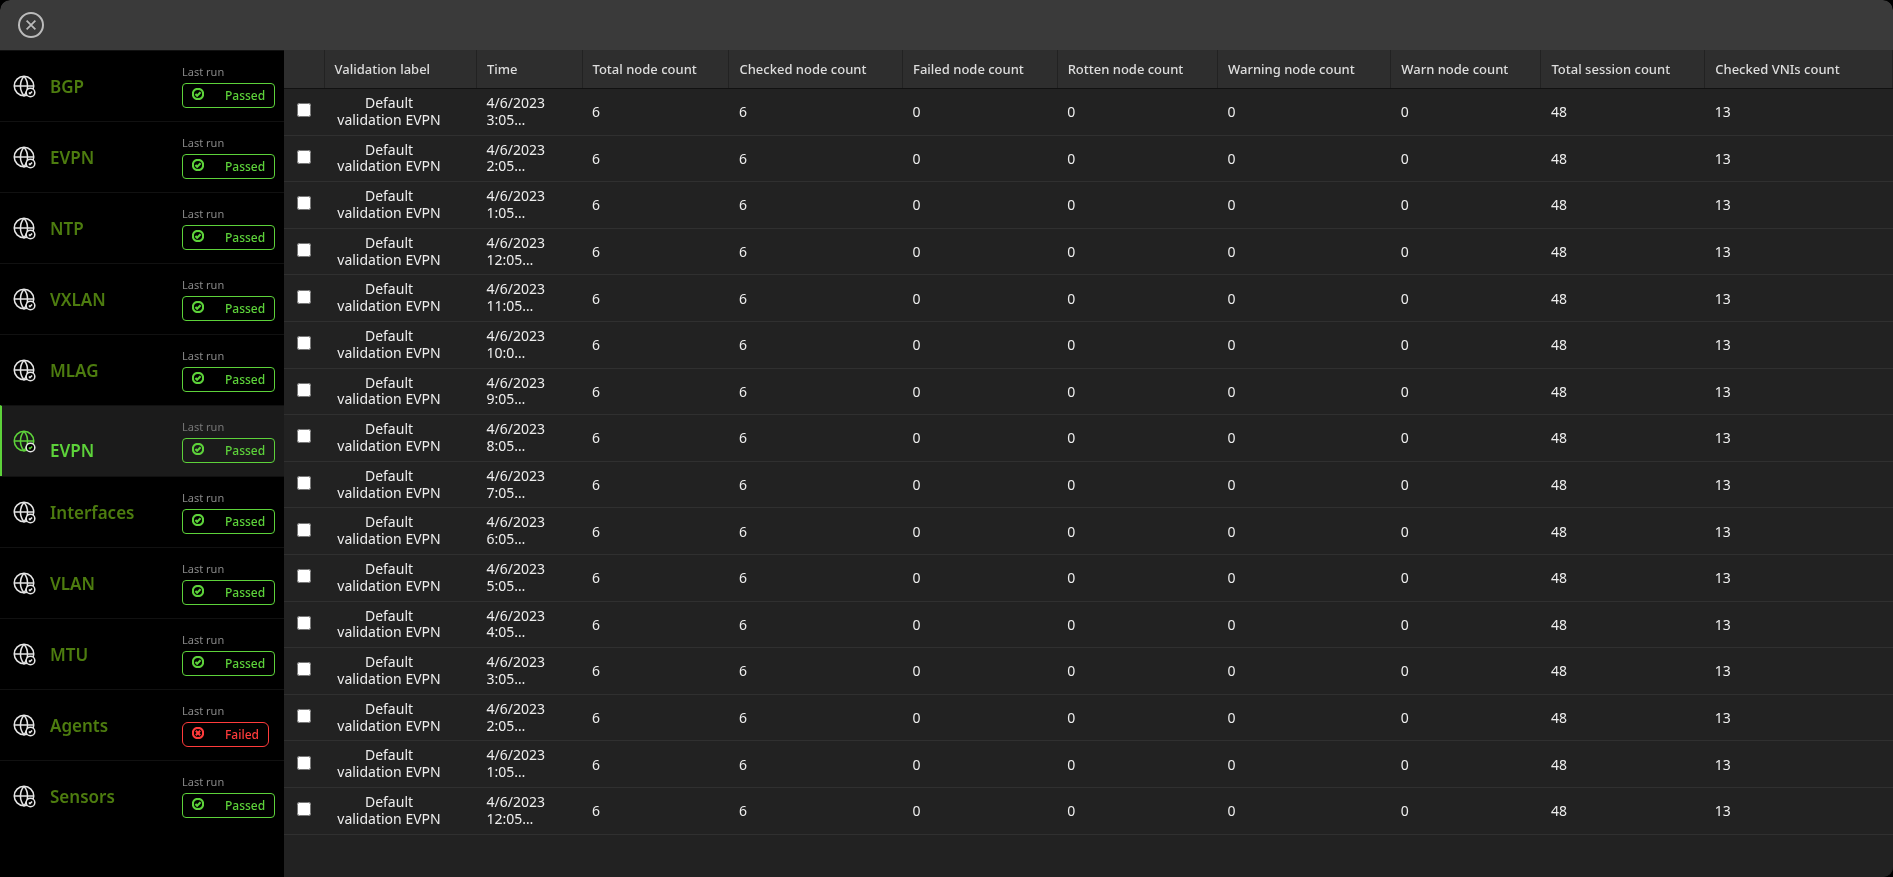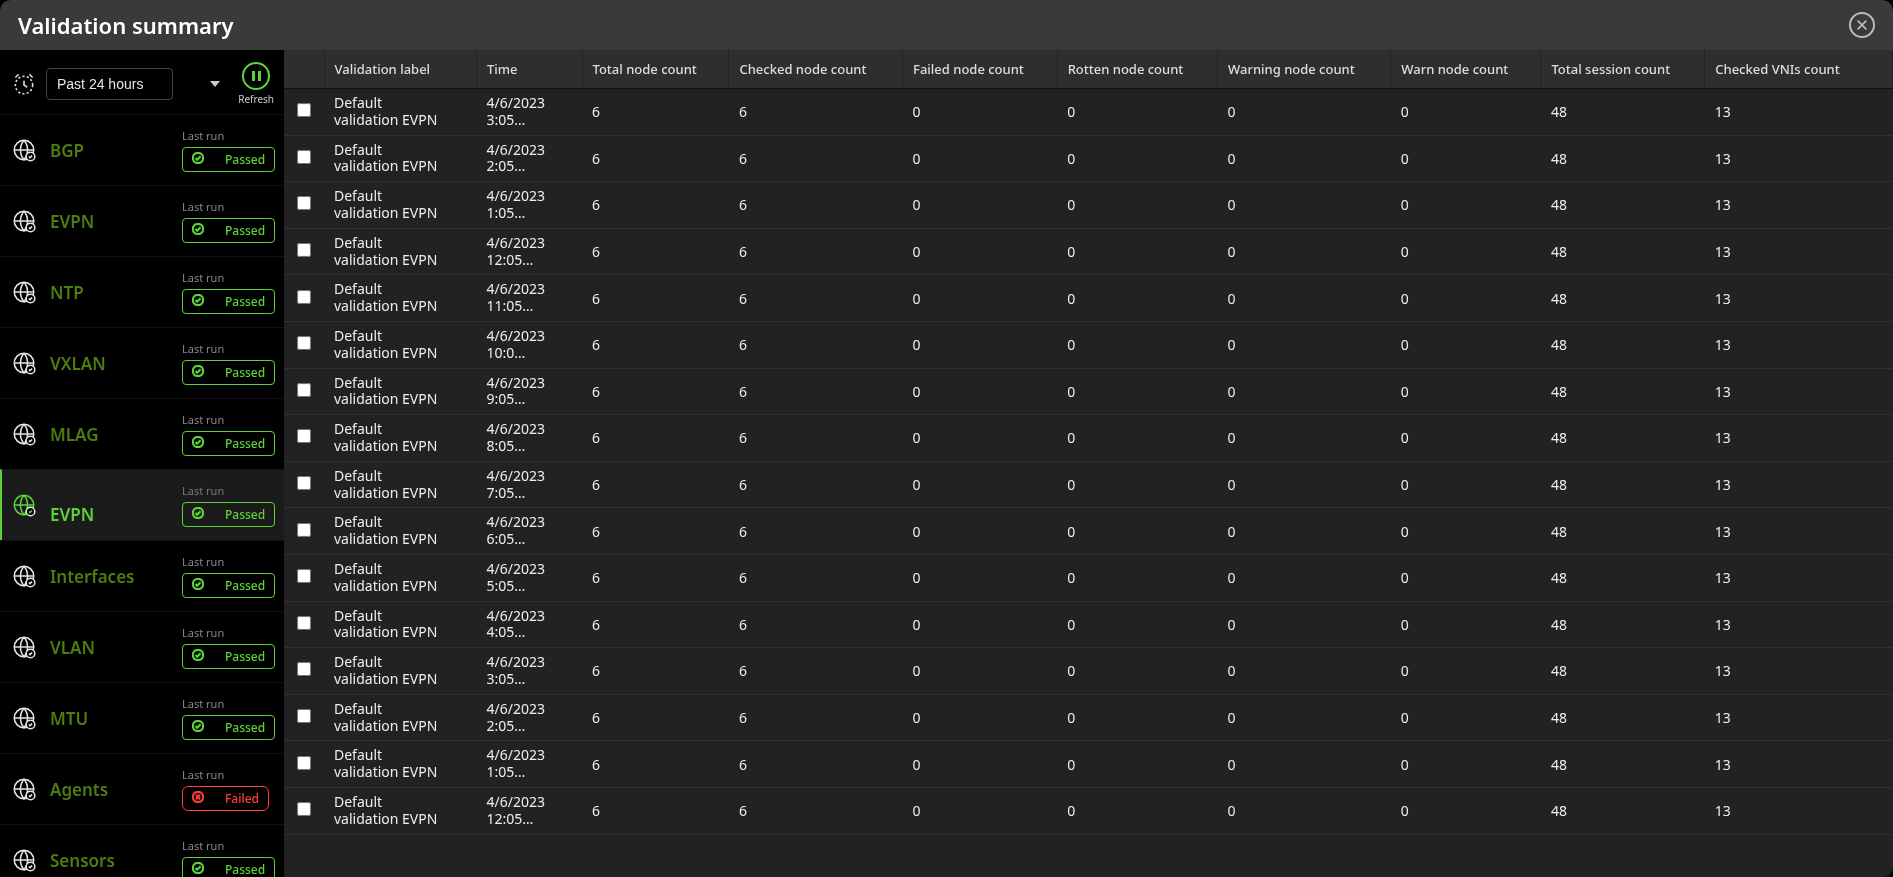--- a/index.html
+++ b/index.html
@@ -51,21 +51,21 @@
   .spacer { flex:1; }
   .results { color:#5dd23a; font-size:16px; font-weight:500; }
 
   .table-wrap { flex:1; overflow:auto; background:#222; }
   table { border-collapse:collapse; width:100%; }
   thead th { position:sticky; top:0; background:#2e2e2e; color:#ddd; font-weight:500; font-size:13px; text-align:left; padding:10px 10px; border-right:1px solid #222; border-bottom:1px solid #111; white-space:nowrap; }
   thead th:first-child { width:40px; text-align:center; }
   tbody tr { border-bottom:1px solid #303030; }
   tbody td { padding:6px 10px; color:#eee; font-size:14px; vertical-align:middle; white-space:nowrap; }
   tbody td:first-child { text-align:center; }
-  .vlabel { white-space:normal; max-width:110px; line-height:1.2; }
+  .vlabel { white-space:normal; max-width:110px; line-height:1.2;text-align:center; }
   .vtime { white-space:normal; max-width:70px; line-height:1.2; }
   input[type=checkbox] { width:14px; height:14px; accent-color:#fff; cursor:pointer; }
 
   
   .table-wrap::-webkit-scrollbar { height:14px; width:14px; }
   .table-wrap::-webkit-scrollbar-track { background:#2a2a2a; }
   .table-wrap::-webkit-scrollbar-thumb { background:#4a4a4a; border-radius:2px; }
   .sb-list::-webkit-scrollbar { width:6px; }
   .sb-list::-webkit-scrollbar-thumb { background:#333; }
 
@@ -73,54 +73,30 @@
   th.col-time  { min-width:70px; }
   th.col-num   { min-width:125px; }
   th.col-vni   { min-width:160px; }
 </style>
 </head>
 <body>
 
 <div class="root">
 
   <div class="header">
-    <div class="header-title">Validation summary</div>
     <div class="close-btn">
       <svg viewBox="0 0 16 16">
           <path d="M3 3 L13 13 M13 3 L3 13"></path>
         </svg>
     </div>
   </div>
 
   <div class="body">
 
     <div class="left">
-      <div class="left-controls">
-        <div class="clock-icon">
-          <svg viewBox="0 0 24 24">
-              <circle cx="12" cy="13" r="8" stroke-dasharray="2 2"></circle>
-              <path d="M12 9 v4 l3 2"></path>
-              <path d="M4 6 l3-3 M20 6 l-3-3"></path>
-            </svg>
-        </div>
-        <div class="time-select-wrap">
-          <select class="time-select">
-            <option>Past 24 hours</option>
-          </select>
-        </div>
-        <div class="refresh">
-          <div class="refresh-circle">
-            <div class="pause">
-                <span></span>
-                <span></span>
-              </div>
-          </div>
-          <div class="refresh-label">Refresh</div>
-        </div>
-      </div>
 
       <div class="sb-list" id="sb-list">
           <div class="sb-item">
     <div class="sb-icon">
               <svg viewBox="0 0 24 24">
                 <circle cx="12" cy="12" r="9"></circle>
                 <path d="M3 12 h18 M12 3 a14 14 0 0 1 0 18 a14 14 0 0 1 0-18"></path>
                 <circle cx="18" cy="18" r="4" fill="#000" stroke="currentColor"></circle>
                 <path d="M16.5 18 l1 1 l2-2"></path>
               </svg>

